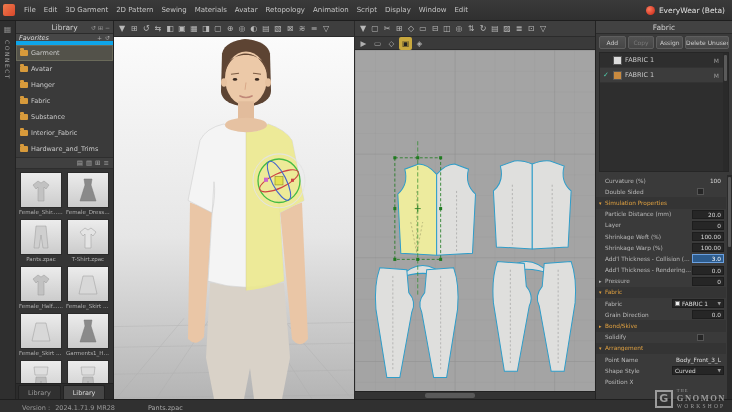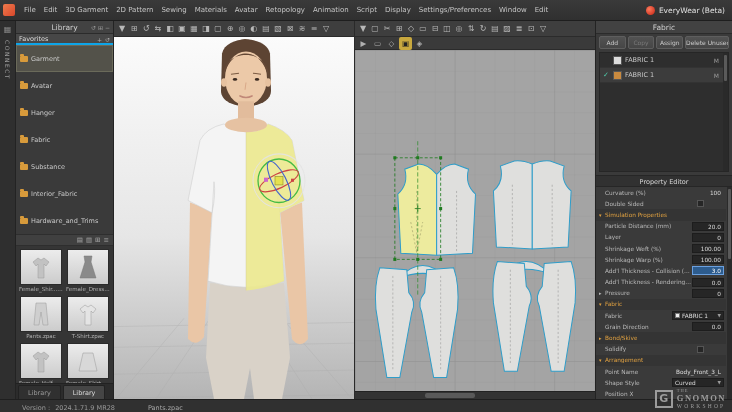--- a/index.html
+++ b/index.html
@@ -27,26 +27,26 @@
   .strip-icon { color:#8a8a8a; font-size:8px; }
   .connect-label { writing-mode:vertical-rl; font-size:6px; letter-spacing:1.5px; color:#9a9a9a; }
 
   
   .library-col { width:98px; background:#3a3a3a; border-right:1px solid #232323;
                  display:flex; flex-direction:column; }
   .panel-title { height:13px; line-height:13px; text-align:center; font-size:7.5px; color:#cfcfcf;
                  background:#424242; border-bottom:1px solid #2b2b2b; position:relative; flex:0 0 auto; }
   .title-icons { position:absolute; right:3px; top:0; display:flex; gap:2px; }
   .title-icons span { font-size:6px; color:#9a9a9a; }
-  .fav-header { height:11px; display:flex; align-items:flex-end; background:#474747;
-                border-bottom:2px solid #0ea5e9; font-size:6.5px; color:#ddd; padding:0 3px; flex:0 0 auto; }
+  .fav-header { height:11px; display:flex; align-items:flex-start; background:#474747;
+                border-bottom:4px solid #0ea5e9; font-size:6.5px; color:#ddd; padding:0 3px; flex:0 0 auto;font-style:italic; }
   .hdr-icons { margin-left:auto; display:flex; gap:3px; }
   .hdr-icons span { font-size:6px; color:#aaa; }
   .folder-list { flex:0 0 auto; }
-  .folder-item { height:27px; display:flex; align-items:center; gap:3px; padding:0 4px;
+  .folder-item { height:16px; display:flex; align-items:center; gap:3px; padding:0 4px;
                  font-size:6.5px; color:#c9c9c9; white-space:nowrap; overflow:hidden; }
   .folder-item.selected { background:#53524a; outline:1px solid #6a6a5a; outline-offset:-1px; }
   .folder-ico { width:8px; height:6px; background:#d79a3b; border-radius:1px; position:relative; flex:0 0 auto; }
   .folder-ico::before { content:""; position:absolute; top:-2px; left:0; width:4px; height:2px;
                         background:#d79a3b; border-radius:1px 1px 0 0; }
   .mini-toolbar { height:12px; display:flex; align-items:center; justify-content:flex-end; gap:3px;
                   padding:0 4px; background:#404040; border-top:1px solid #2e2e2e;
                   border-bottom:1px solid #2e2e2e; flex:0 0 auto; }
   .mini-toolbar span { font-size:6.5px; color:#a8a8a8; }
   .thumb-grid { flex:1; display:grid; grid-template-columns:1fr 1fr; gap:1px; padding:2px;
@@ -172,21 +172,20 @@
       <span class="menu-item">Edit</span>
       <span class="menu-item">3D Garment</span>
       <span class="menu-item">2D Pattern</span>
       <span class="menu-item">Sewing</span>
       <span class="menu-item">Materials</span>
       <span class="menu-item">Avatar</span>
       <span class="menu-item">Retopology</span>
       <span class="menu-item">Animation</span>
       <span class="menu-item">Script</span>
       <span class="menu-item">Display</span>
-      <span class="menu-item">Settings/Preferences</span>
       <span class="menu-item">Window</span>
       <span class="menu-item">Edit</span>
   </div>
   <div class="menubar-right">
     <span class="brand-icon"></span>
     <span>EveryWear (Beta)</span>
   </div>
 </div>
 
 <div class="main">
@@ -564,23 +563,20 @@
             <span class="fab-swatch" style="background:#c98a3f"></span>
             <span class="fab-name">FABRIC 1</span>
             <span class="fab-badge">M</span>
           </div>
 
       </div>
       <div class="vscroll">
           <div class="vthumb"></div>
         </div>
     </div>
-    <div class="prop-header">
-      <span>Property Editor</span>
-    </div>
     <div class="prop-list">
       <div>
 
           <div class="prop-row r-value">
             <span class="arrow"></span>
             <span class="plabel">Curvature (%)</span>
             <span class="val-box">100</span>
 
           </div>
 

